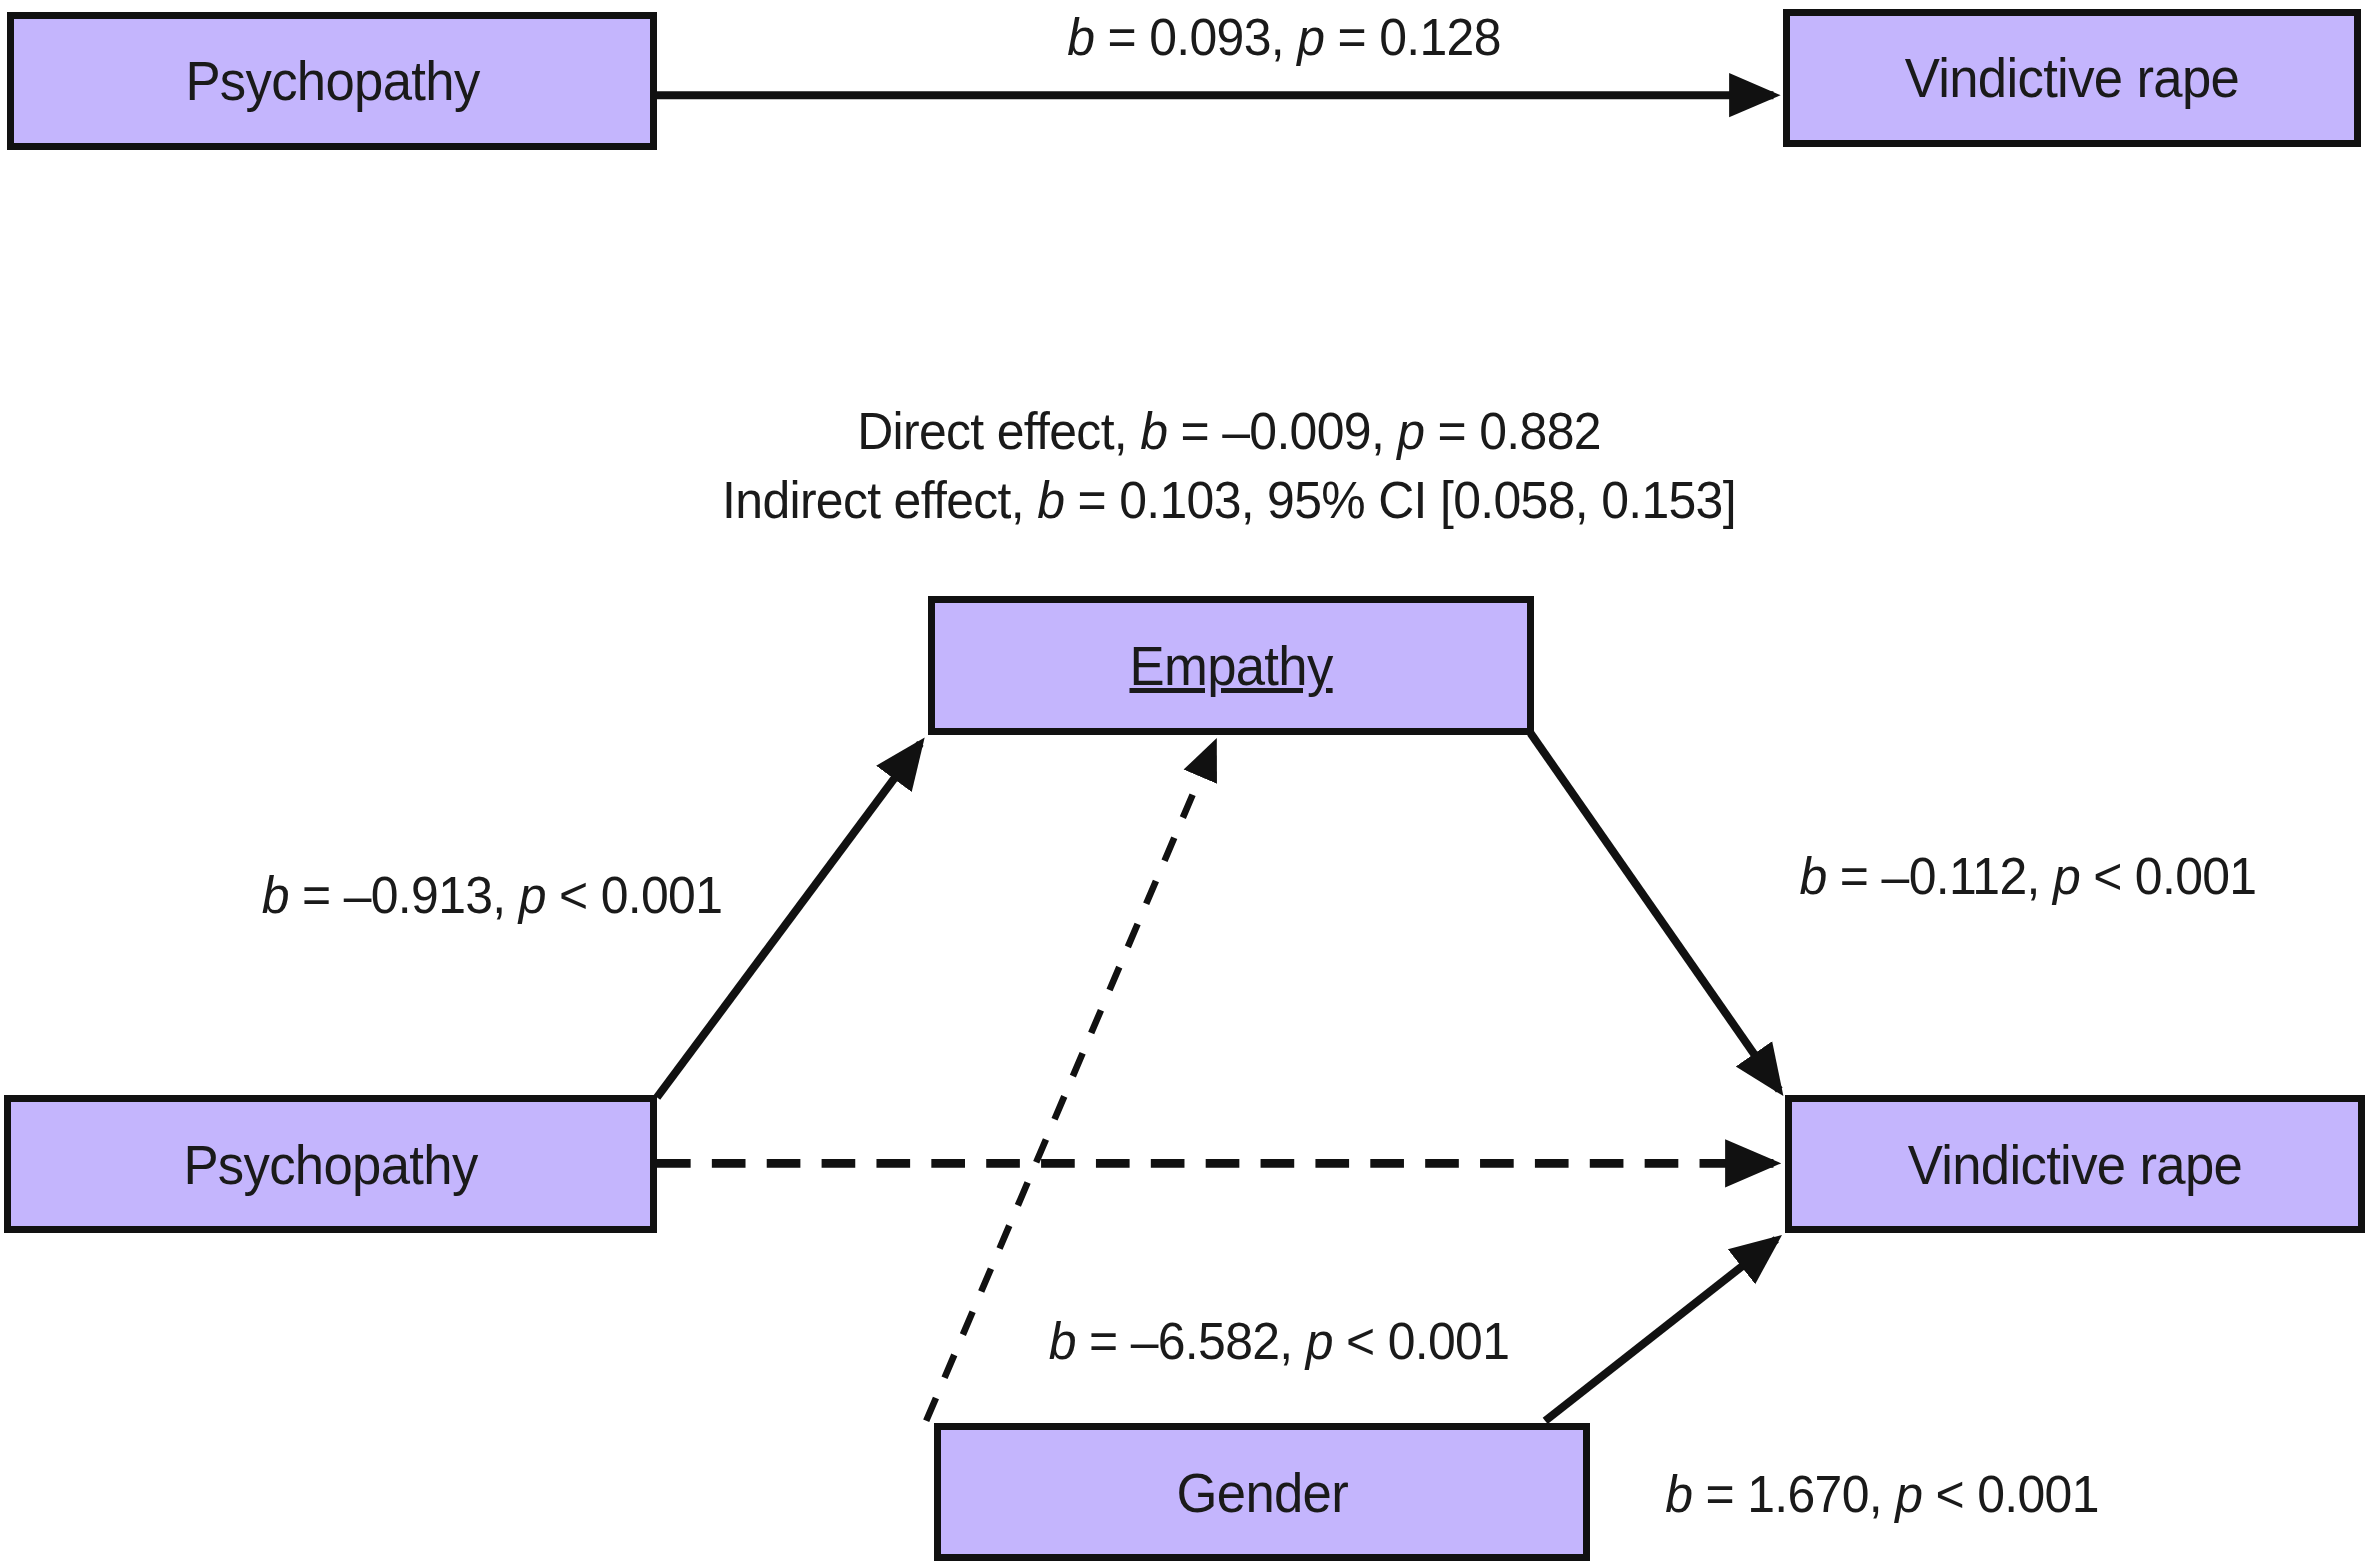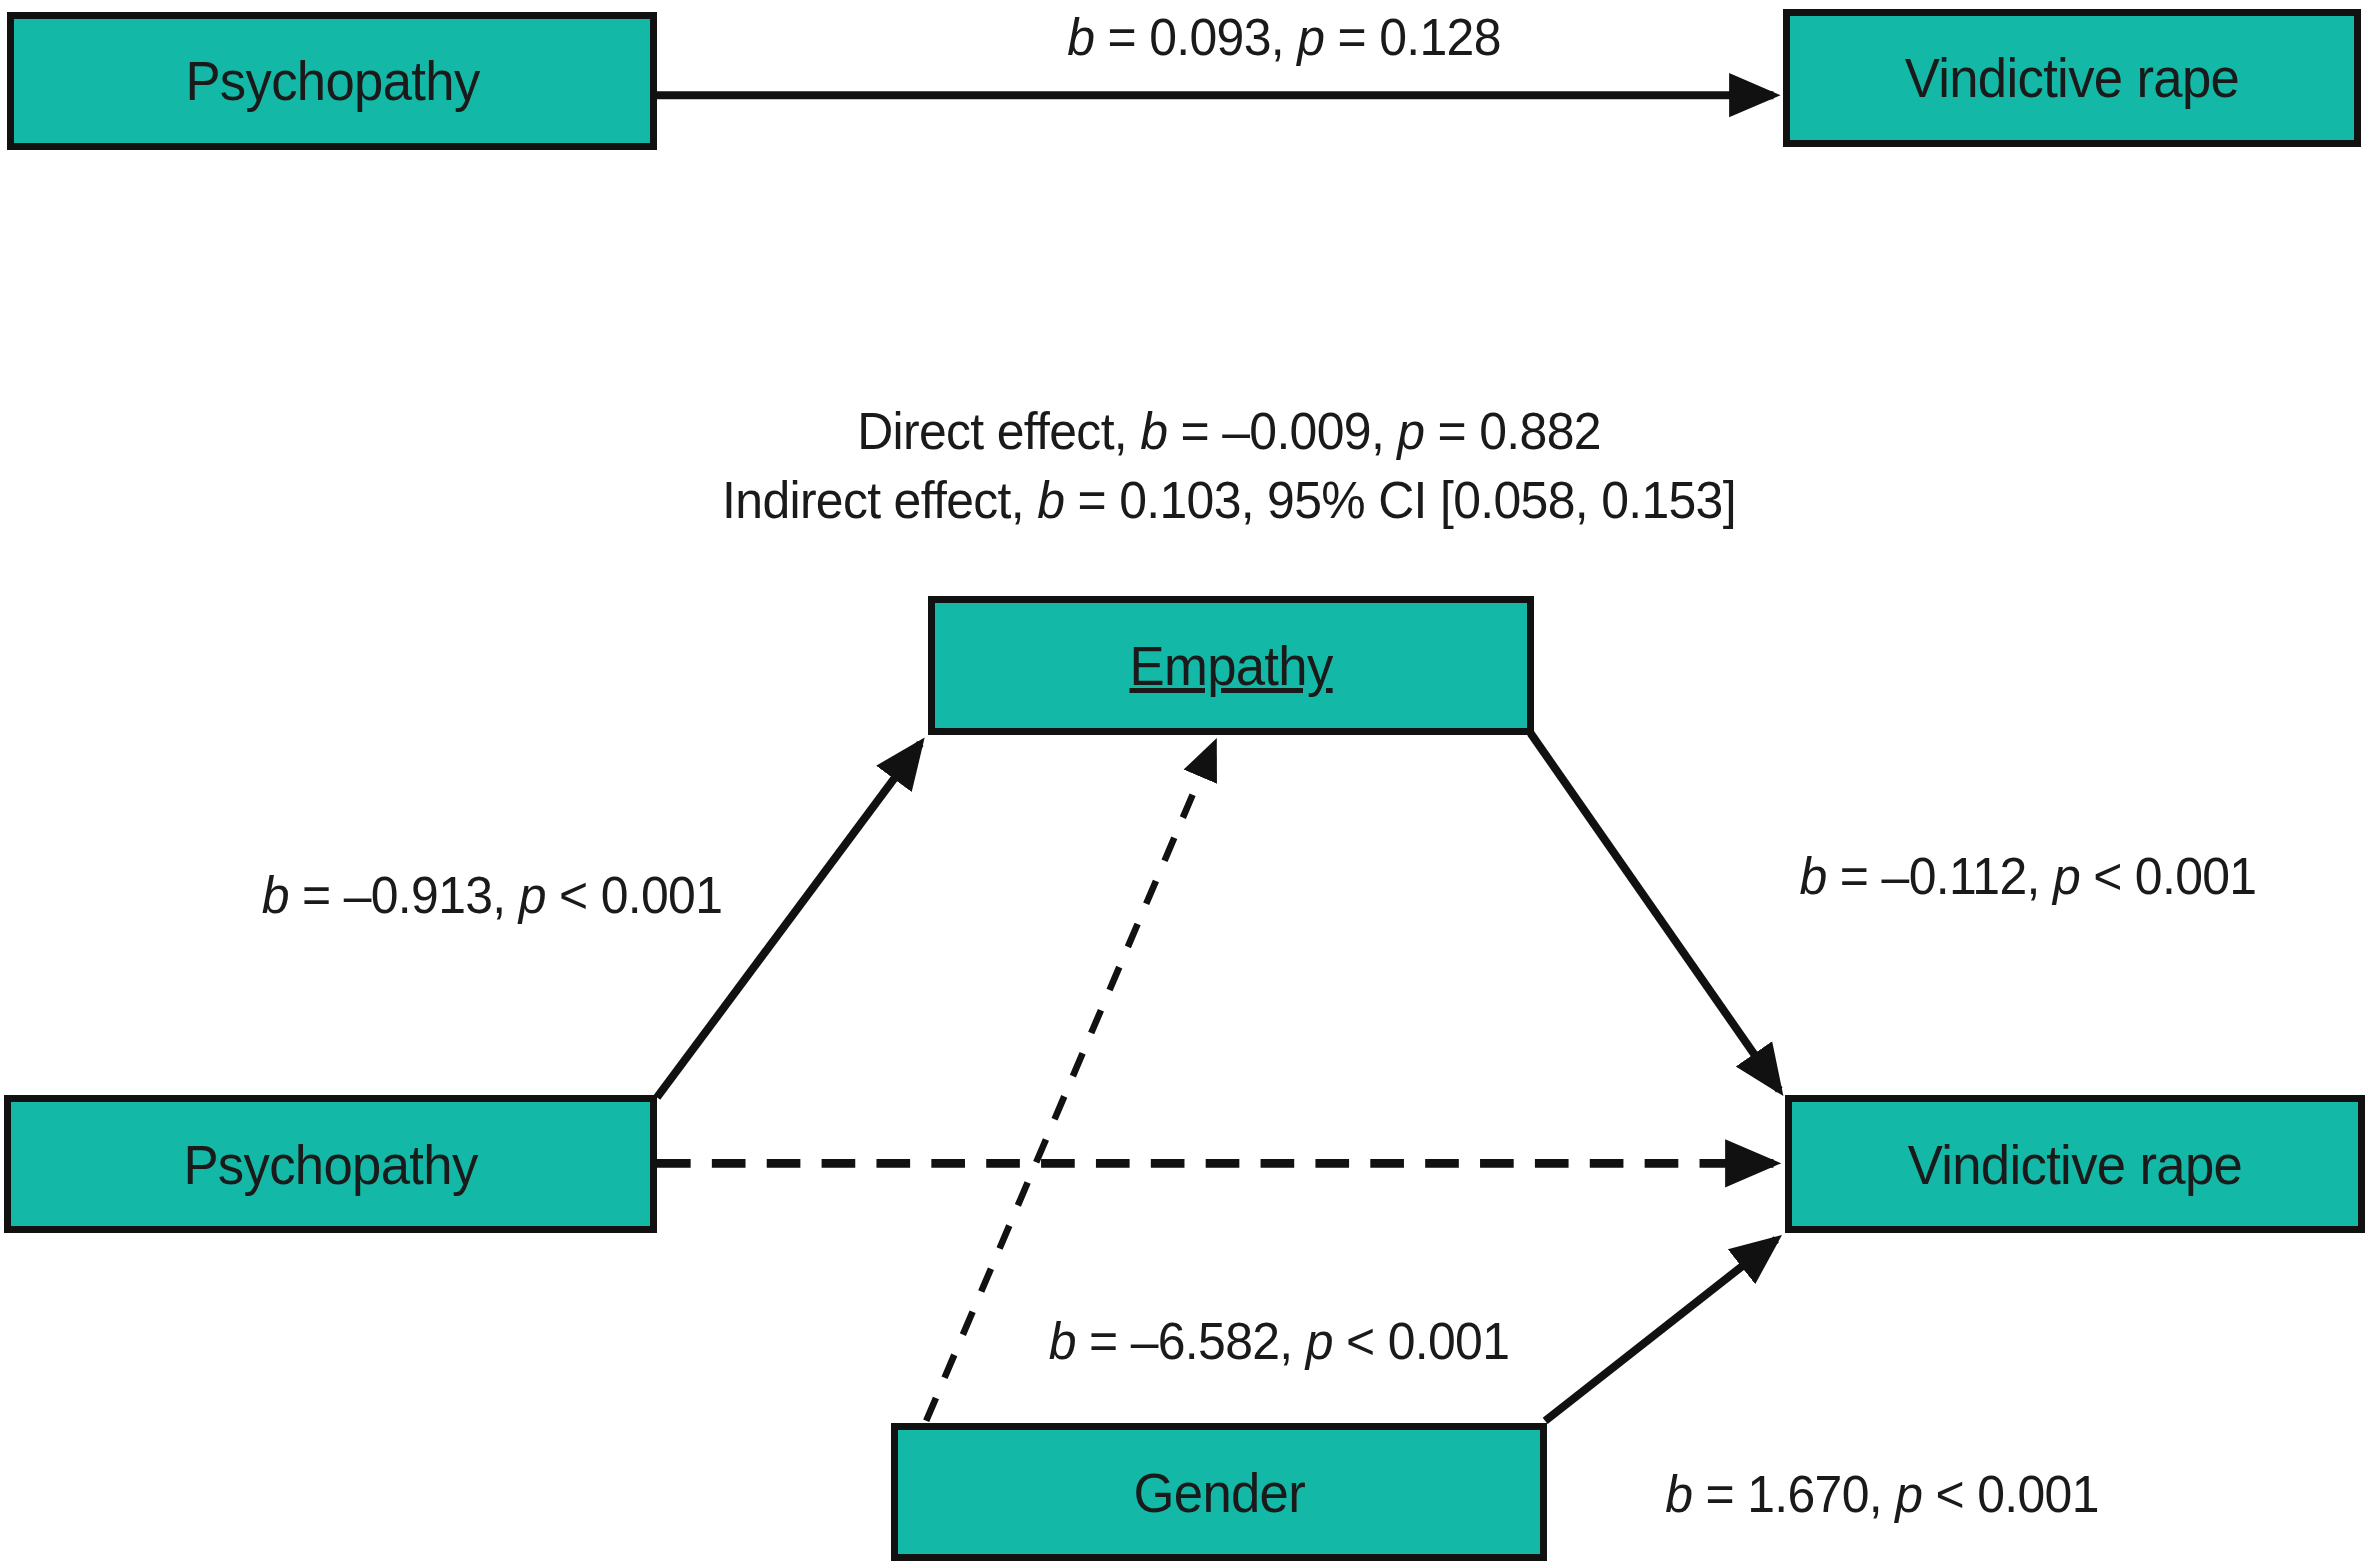--- a/index.html
+++ b/index.html
@@ -15,21 +15,21 @@
     width: 2377px; height: 1565px;
     background: #ffffff;
   }
   svg.wires {
     position: absolute; left: 0; top: 0;
     width: 2377px; height: 1565px;
     display: block;
   }
   .node {
     position: absolute;
-    background: #14b8a6;
+    background: #c4b5fd;
     border: 7.3px solid #111111;
     display: flex;
     align-items: center;
     justify-content: center;
   }
   .node .node-label {
     font-size: 56px;
     letter-spacing: -0.7px;
     transform: scaleX(0.94);
     white-space: nowrap;
@@ -43,21 +43,21 @@
     transform: translateX(-50%) scaleX(0.96);
     color: #1a1a1a;
   }
   .stat .i { font-style: italic; }
   
   #n-total-predictor { left: 7.3px;   top: 11.7px;   width: 650px; height: 138px; }
   #n-total-outcome   { left: 1783px; top: 8.8px;   width: 578px; height: 138px; }
   #n-mediator        { left: 928px; top: 596px;  width: 606px; height: 139px; text-decoration: underline; }
   #n-predictor       { left: 4.4px;    top: 1095px; width: 653px; height: 138px; }
   #n-outcome         { left: 1785px; top: 1095px; width: 580px; height: 138px; }
-  #n-covariate       { left: 891px; top: 1423px; width: 656px; height: 138px; }
+  #n-covariate       { left: 934px; top: 1423px; width: 656px; height: 138px; }
   
   #l-total    { left: 1284px; top: 7.3px;   }
   #l-direct   { left: 1229px; top: 401px;  }
   #l-indirect { left: 1229px; top: 470px;  }
   #l-a        { left: 492px;  top: 865px; }
   #l-b        { left: 2028px; top: 846px; }
   #l-cov-med  { left: 1279px; top: 1311px; }
   #l-cov-out  { left: 1882px; top: 1464px; }
 </style>
 </head>

